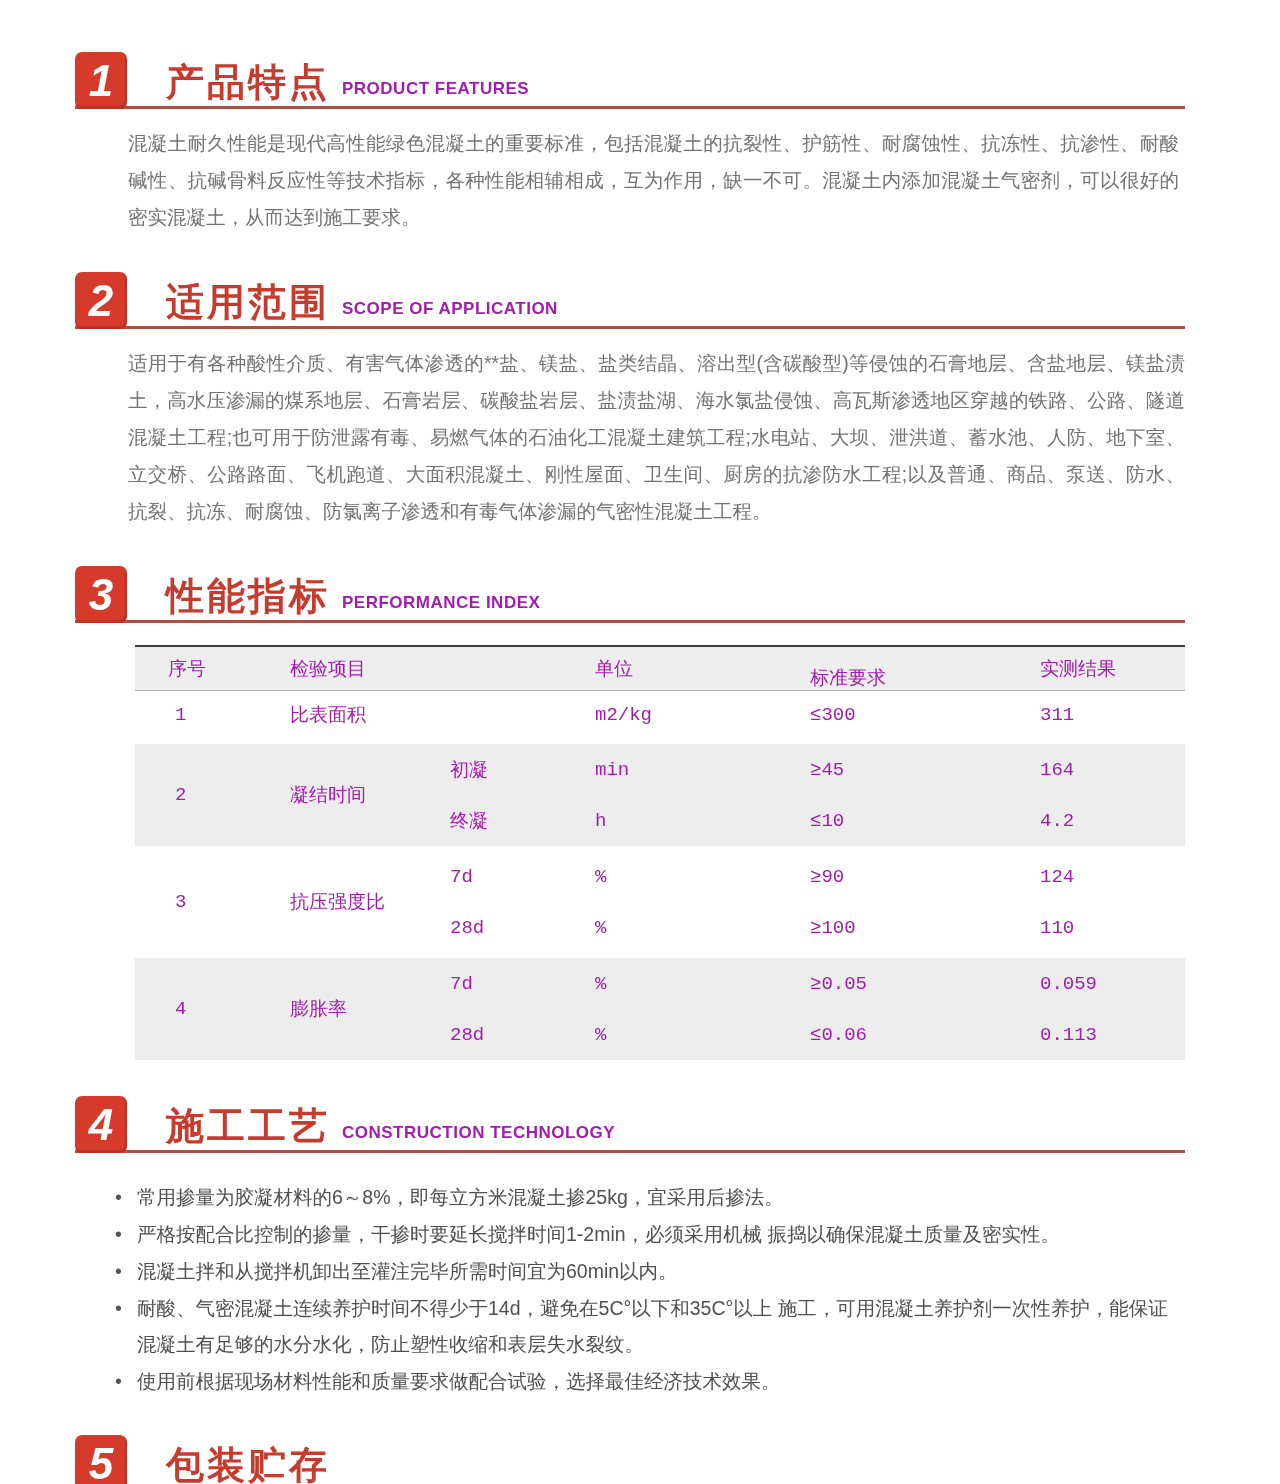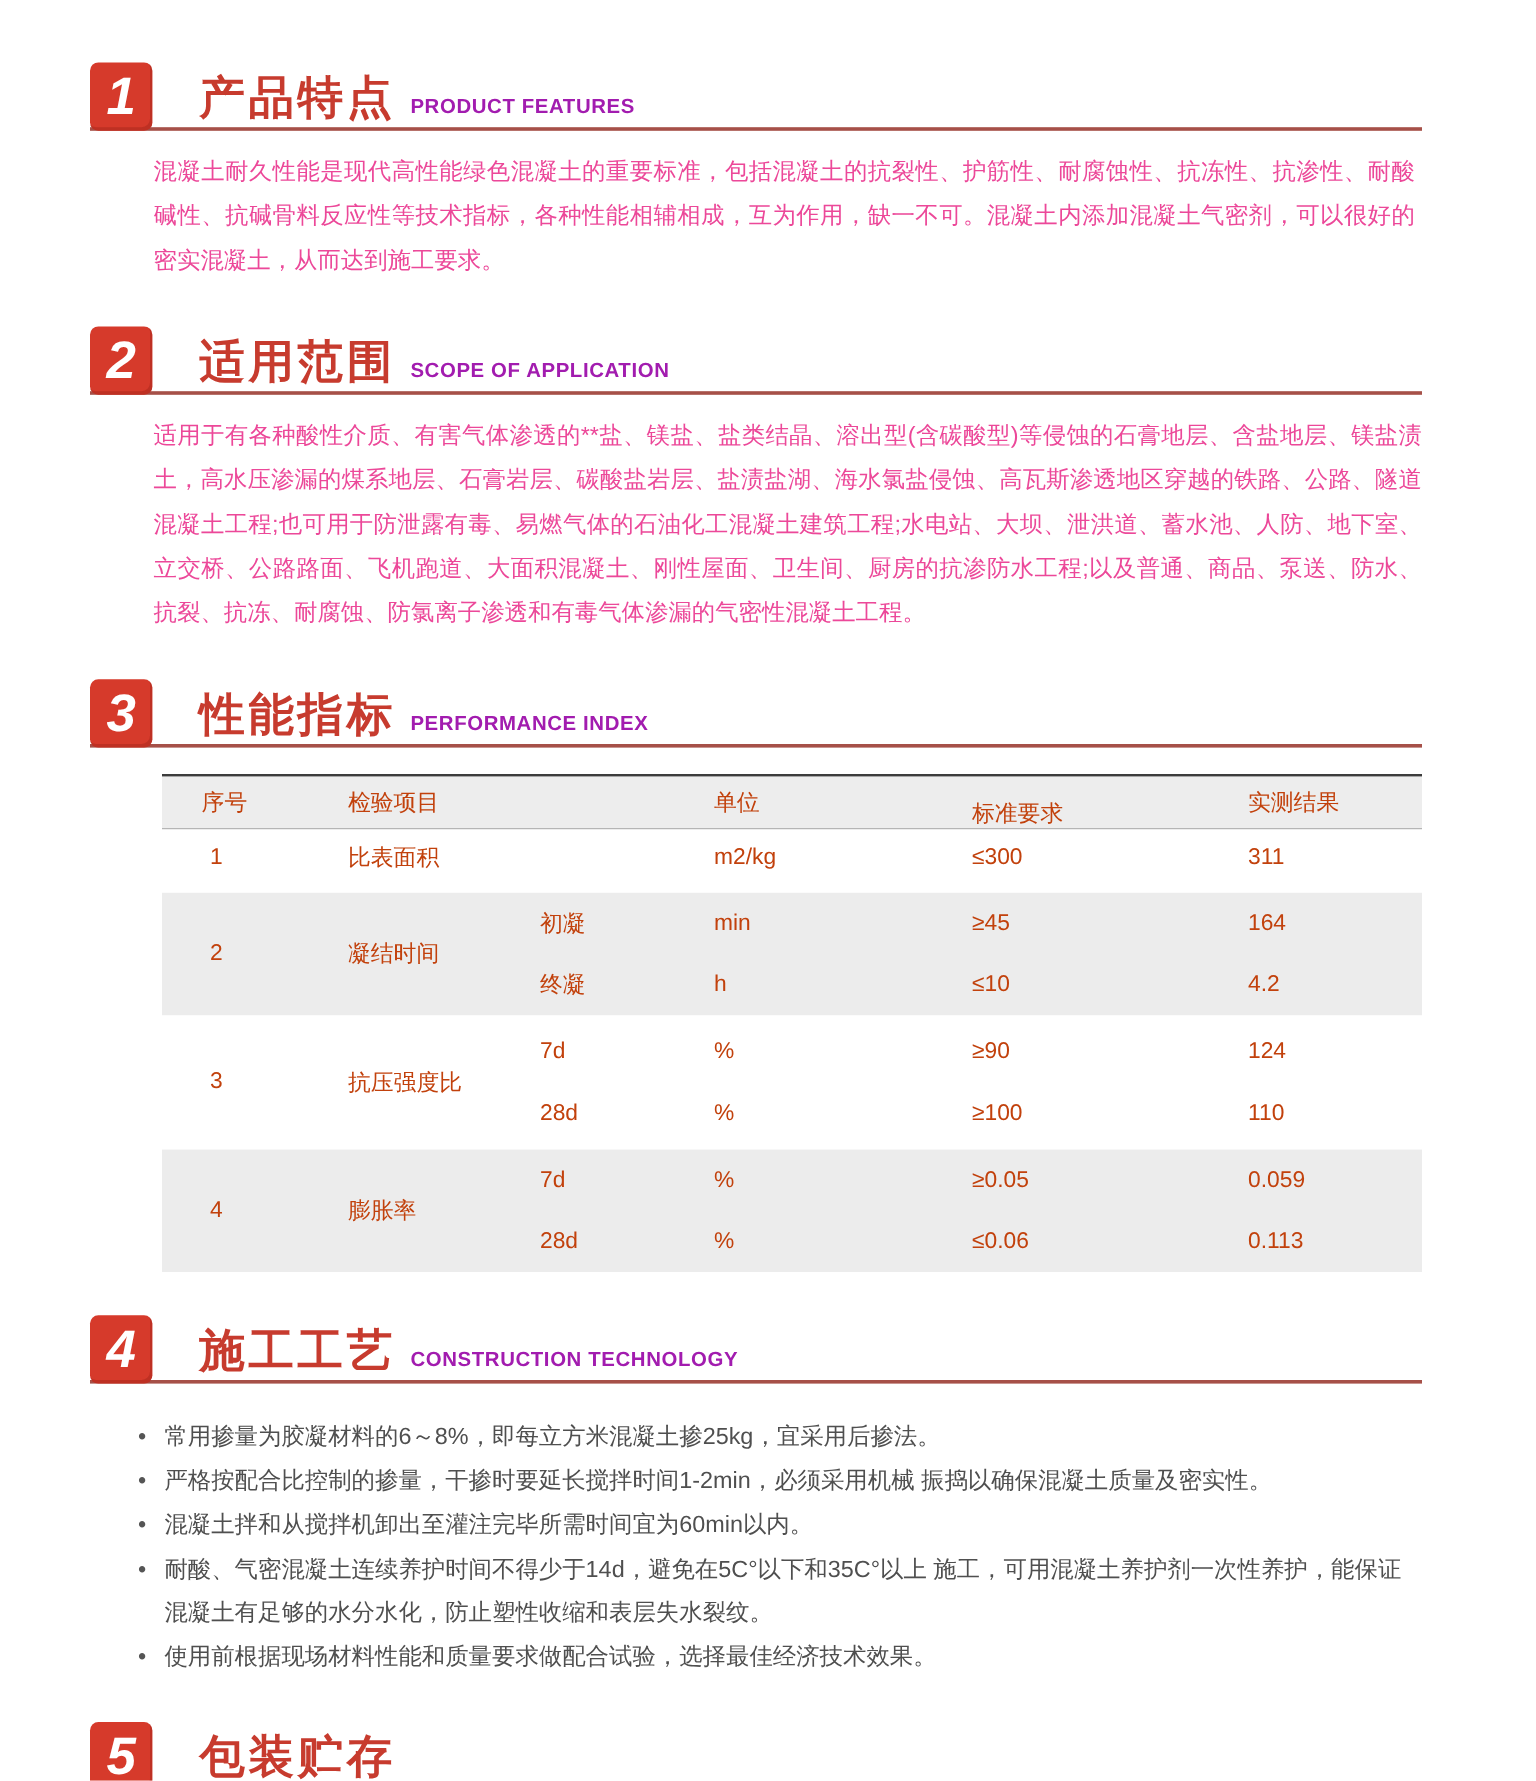--- a/index.html
+++ b/index.html
@@ -61,21 +61,21 @@
     margin-left: 12px;
     padding-bottom: 7px;
     letter-spacing: 0.5px;
   }
 
   
   .sec-body {
     padding: 16px 0 0 53px;
     font-size: 19.5px;
     line-height: 37px;
-    color: #ec4899;
+    color: #737373;
     text-align: justify;
   }
   .section { margin-bottom: 36px; }
   .section-1 .sec-body { padding-right: 6px; }
   .section-2 .sec-body { padding-right: 0; }
 
   
   ul.bullets {
     list-style: none;
     padding: 26px 0 0 40px;
@@ -94,21 +94,22 @@
     left: 0;
     top: 0;
     color: #555555;
   }
 
   
   .perf-table {
     margin: 22px 0 0 60px;
     width: 1050px;
     font-size: 19px;
-    color: #c2410c;
+    color: #a21caf;
+    font-family: Liberation Mono, monospace;
   }
   .t-headrow {
     display: flex;
     align-items: center;
     height: 46px;
     background: #ededed;
     border-top: 2px solid #3c3c3c;
     border-bottom: 1px solid #b5b5b5;
   }
   .t-headrow .h-no    { width: 155px; padding-left: 33px; }

